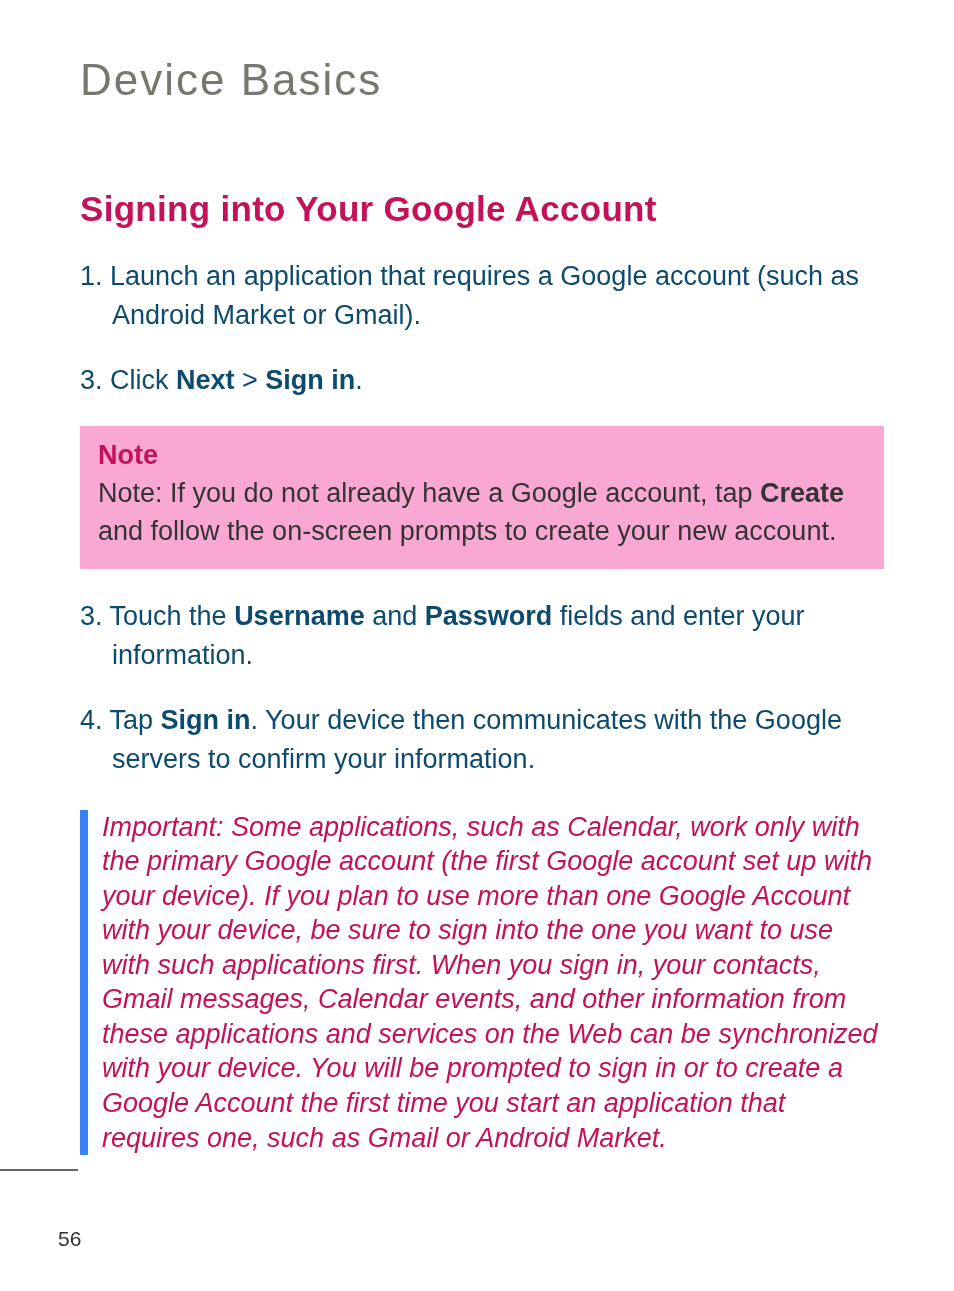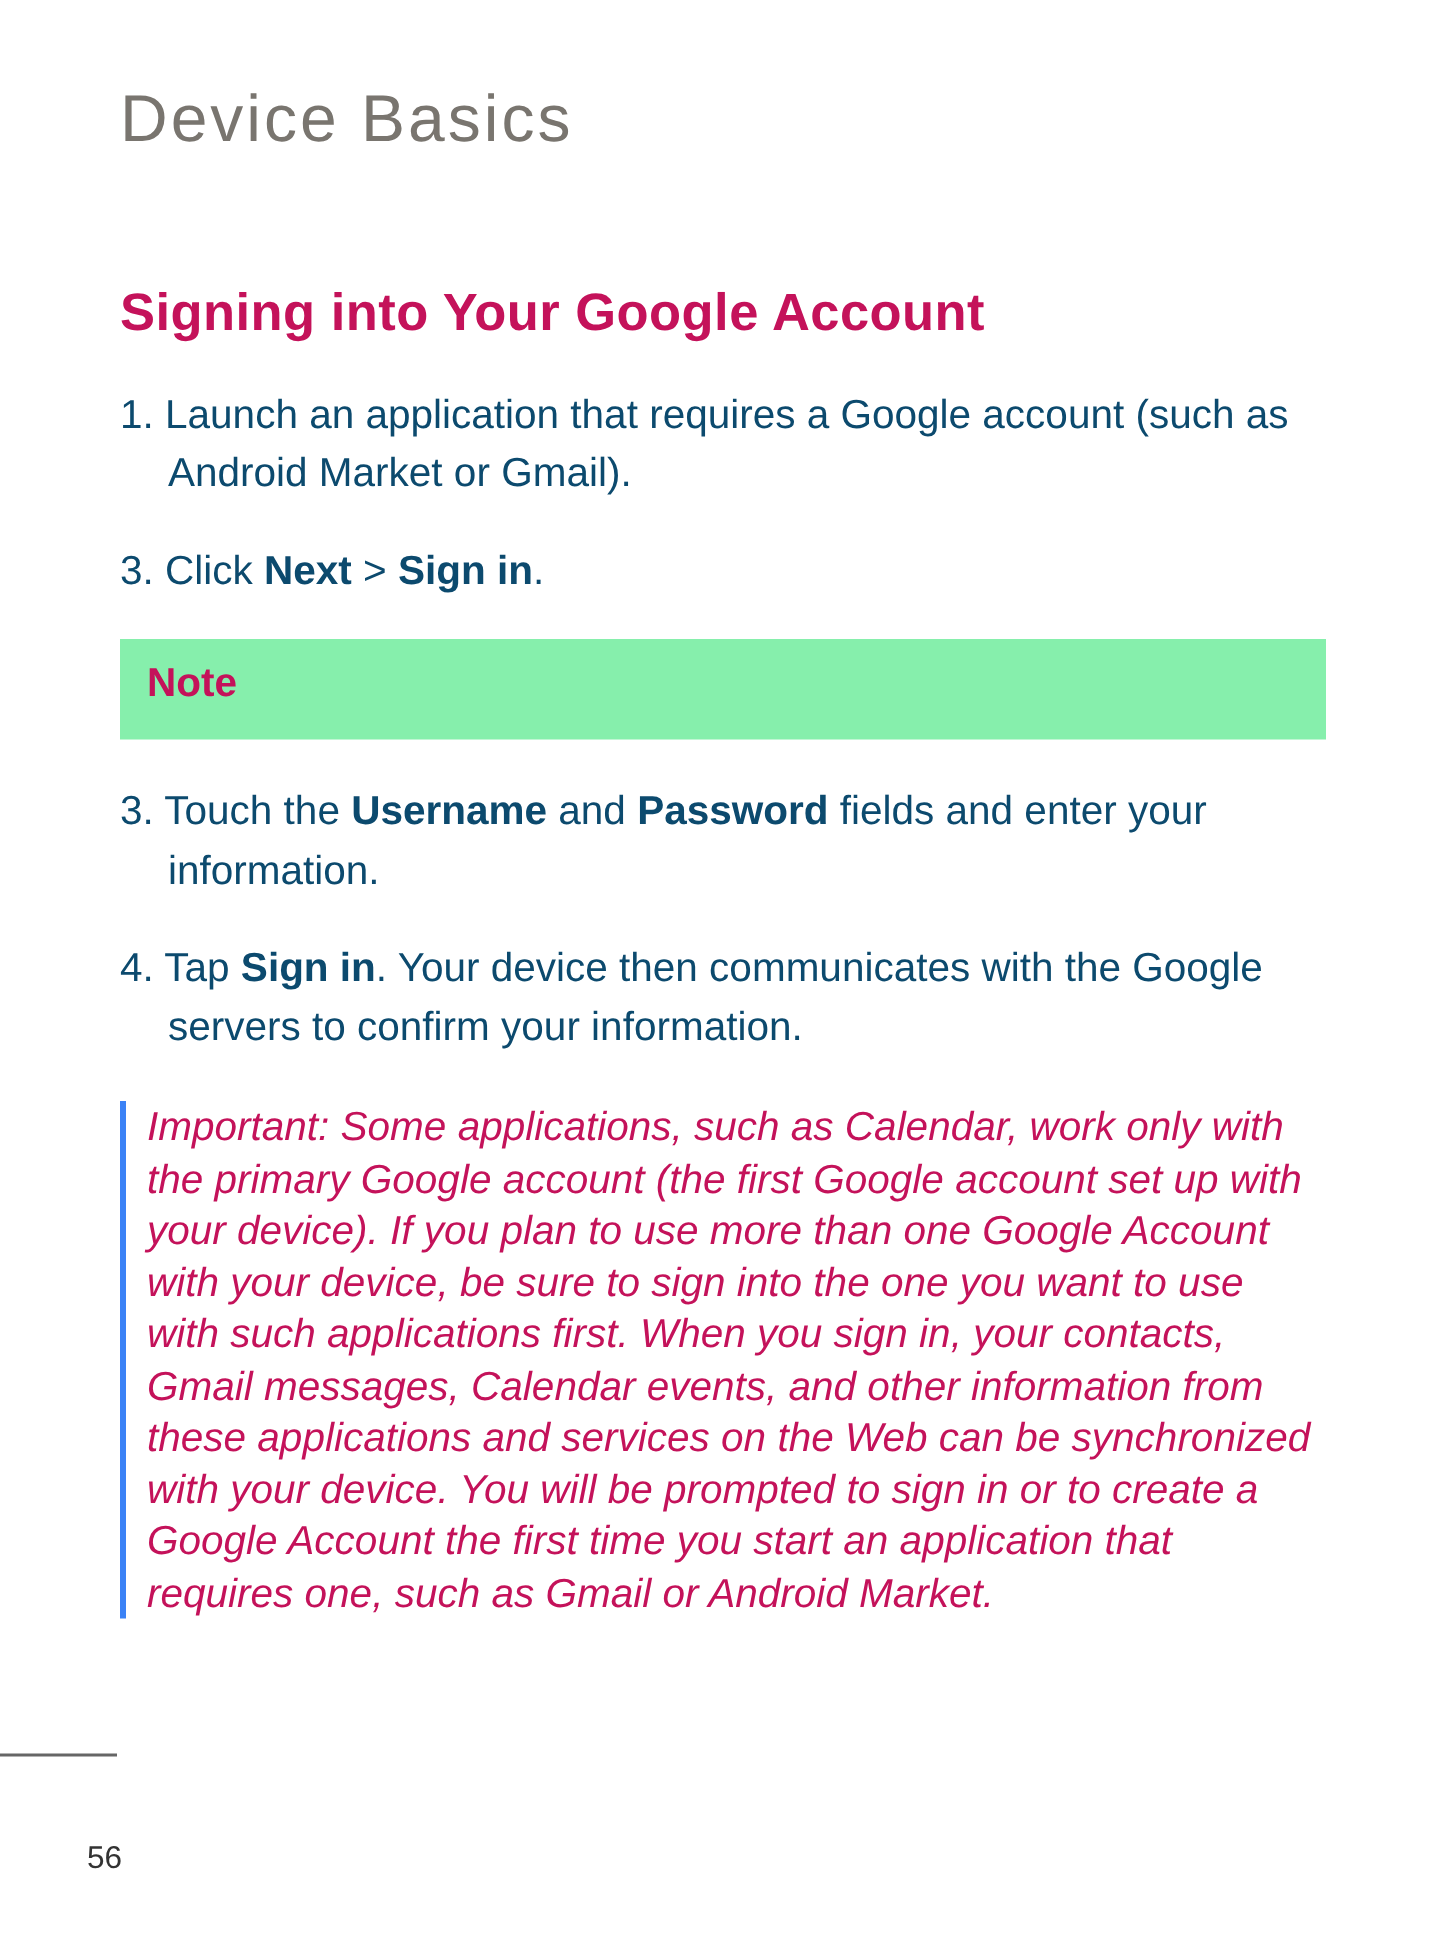--- a/index.html
+++ b/index.html
@@ -38,21 +38,21 @@
       margin-bottom: 26px;
       padding-left: 32px;
       text-indent: -32px;
       font-family: Liberation Sans, sans-serif;
       font-weight: 300;
     }
     .step .bold {
       font-weight: 600;
     }
     .note-box {
-      background: #86efac;
+      background: #f9a8d4;
       padding: 14px 18px 18px 18px;
       margin: 10px 0 28px 0;
     }
     .note-title {
       font-size: 27px;
       font-weight: 600;
       color: #c4125a;
       margin-bottom: 4px;
       font-family: 'Helvetica Neue', Arial, sans-serif;
     }
@@ -60,21 +60,21 @@
       font-size: 27px;
       color: #333333;
       line-height: 1.4;
       font-family: 'Helvetica Neue', Arial, sans-serif;
       font-weight: 300;
     }
     .note-body .bold {
       font-weight: 600;
     }
     .important-box {
-      border-left: 4px solid #3b82f6;
+      border-left: 8px solid #3b82f6;
       padding-left: 14px;
       margin-top: 30px;
     }
     .important-text {
       font-size: 27px;
       font-style: italic;
       color: #c4125a;
       line-height: 1.28;
       font-family: 'Helvetica Neue', Arial, sans-serif;
       font-weight: 300;
@@ -104,20 +104,23 @@
 <h2 class="section-heading">Signing into Your Google Account</h2>
 
 <p class="step">1. Launch an application that requires a Google account (such as Android Market or Gmail).</p>
 
 <p class="step">
   <span>3. Click </span><span class="bold">Next</span><span> &gt; </span><span class="bold">Sign in</span><span>.</span>
 </p>
 
 <div class="note-box">
   <div class="note-title">Note</div>
+  <div class="note-body">
+    <span>Note: If you do not already have a Google account, tap </span><span class="bold">Create</span><span> and follow the on-screen prompts to create your new account.</span>
+  </div>
 </div>
 
 <p class="step">
   <span>3. Touch the </span><span class="bold">Username</span><span> and </span><span class="bold">Password</span><span> fields and enter your information.</span>
 </p>
 
 <p class="step">
   <span>4. Tap </span><span class="bold">Sign in</span><span>. Your device then communicates with the Google servers to confirm your information.</span>
 </p>
 

